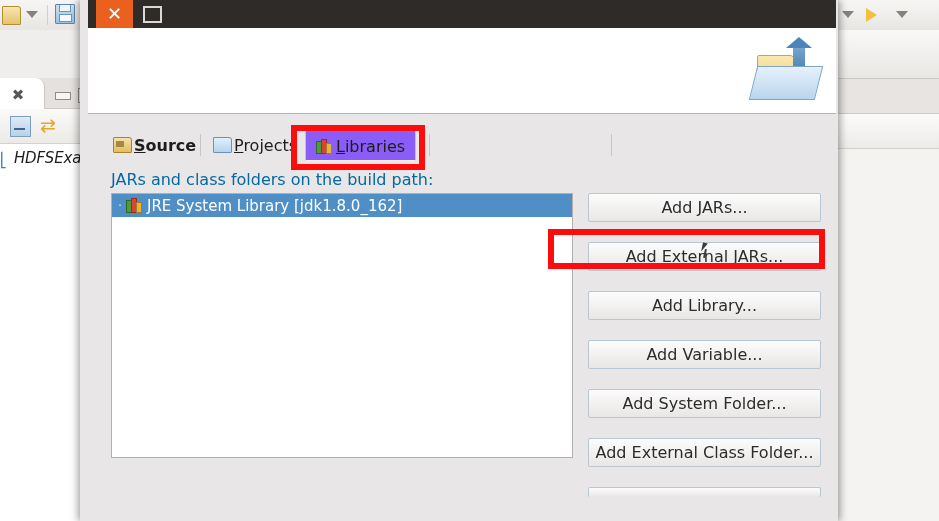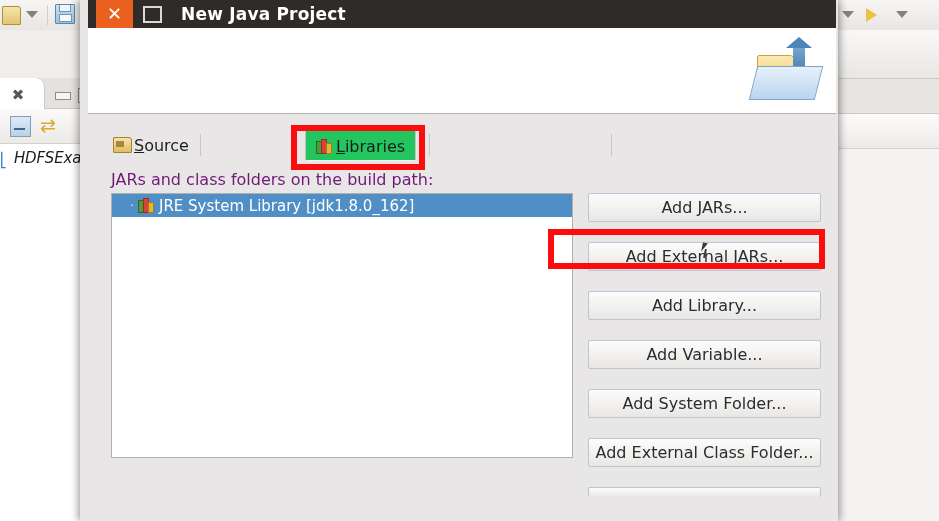--- a/index.html
+++ b/index.html
@@ -331,21 +331,21 @@
     top: 0;
     height: 31px;
     padding: 0 10px;
     font-size: 16px;
     color: #1d1d1d;
     line-height: 31px;
     white-space: nowrap;
     box-sizing: border-box;
   }
   .tab.selected {
-    background: #22c55e;
+    background: #8b5cf6;
     border: 1px solid #c7c4c0;
     border-bottom-color: #f2f1f0;
     text-align: center;
   }
   .tab-divider {
     position: absolute;
     top: 4px;
     width: 1px; height: 22px;
     background: #c9c6c2;
   }
@@ -410,21 +410,21 @@
     width: 0; height: 0;
     border-top: 5px solid transparent;
     border-bottom: 5px solid transparent;
     border-left: 7px solid #f0cc6a;
   }
 
   .section-label {
     position: absolute;
     left: 23px; top: 56px;
     font-size: 16px;
-    color: #701a75;
+    color: #0369a1;
   }
 
   
   .listbox {
     position: absolute;
     left: 23px; top: 79px;
     width: 462px; height: 265px;
     background: #ffffff;
     border: 1px solid #b3b0ac;
     box-sizing: border-box;
@@ -433,21 +433,21 @@
   .list-item {
     position: absolute;
     left: 0; top: 0;
     width: 100%; height: 23px;
     background: #4f8fc6;
     color: #ffffff;
     font-size: 15px;
     line-height: 23px;
     white-space: nowrap;
     box-sizing: border-box;
-    padding-left: 18px;
+    padding-left: 6px;
   }
   .tree-bullet {
     display: inline-block;
     width: 8px;
     color: #d8e6f2;
     font-size: 13px;
     vertical-align: 1px;
   }
   .list-ico {
     display: inline-block;
@@ -580,38 +580,40 @@
     
     
     
   </div>
 
   <div class="dlg">
 
     <div class="dlg-titlebar">
       <div class="dlg-close">✕</div>
       <div class="dlg-max"><i></i></div>
-      <div class="dlg-title">New Java Project</div>
     </div>
 
     <div class="dlg-header">
       <div class="hdr-banner">
         <span class="banner-fold"></span>
         <span class="banner-arrow"></span>
         <span class="banner-front"></span>
       </div>
     </div>
 
     <div class="dlg-body">
 
       <div class="tabstrip">
-        <div class="tab" style="left:0px;">
+        <div class="tab" style="left:0px;font-weight:bold;">
           <span class="tab-ico ico-pkgfolder"></span><u>S</u>ource
         </div>
         <div class="tab-divider" style="left:97px;"></div>
+        <div class="tab" style="left:100px;">
+          <span class="tab-ico ico-bluefolder"></span><u>P</u>rojects
+        </div>
         <div class="tab selected" style="left:202px;">
           <span class="tab-ico ico-books"><i></i><i></i><i></i></span><u>L</u>ibraries
         </div>
         <div class="tab-divider" style="left:326px;"></div>
         <div class="tab-divider" style="left:508px;"></div>
       </div>
 
       <div class="section-label">JARs and class folders on the build path:</div>
 
       <div class="listbox">

